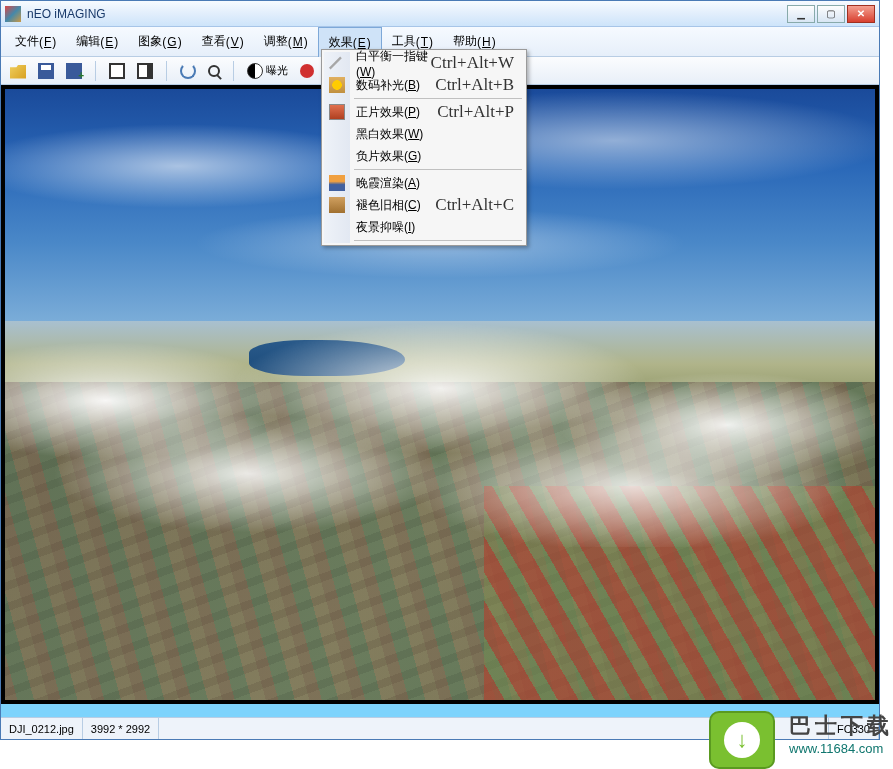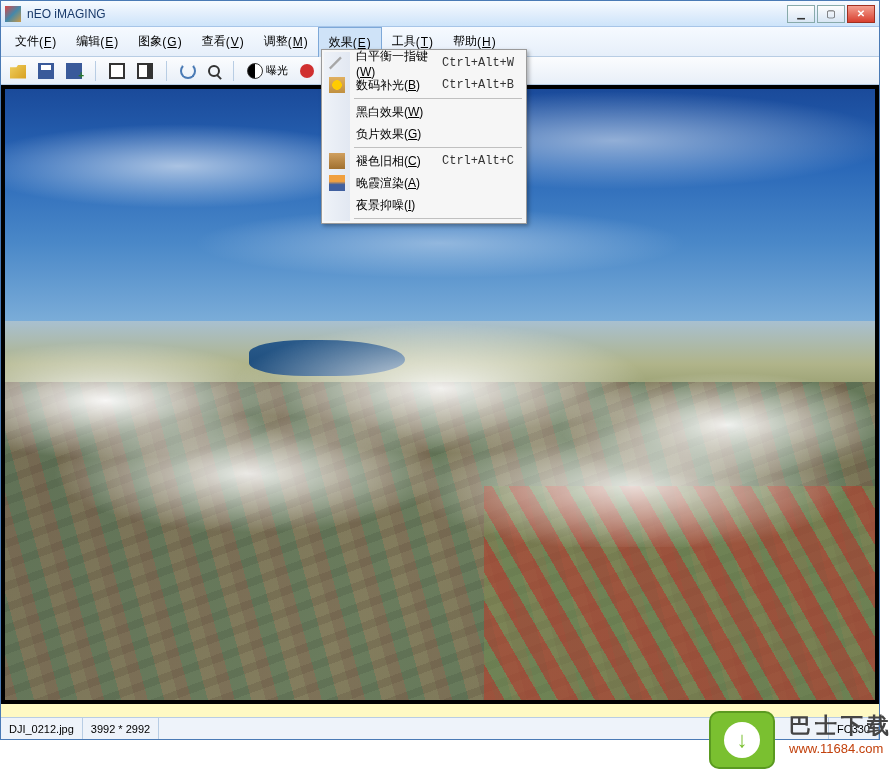--- a/index.html
+++ b/index.html
@@ -1,18 +1,18 @@
 <!DOCTYPE html>
 <html><head>
 <meta charset="utf-8">
 <style>
 * { box-sizing: border-box; margin: 0; padding: 0; font-family: "Microsoft YaHei", "SimSun", Arial, sans-serif; }
 body { width: 893px; height: 769px; background: #fff; overflow: hidden; position: relative; }
 
-.window { width: 880px; height: 740px; border: 1px solid #4a7ab5; background: #fef9c3; display: flex; flex-direction: column; position: relative; }
+.window { width: 880px; height: 740px; border: 1px solid #4a7ab5; background: #7dd3fc; display: flex; flex-direction: column; position: relative; }
 
 .titlebar { height: 26px; background: linear-gradient(#f7fbff, #e2eefc, #cde4fa); display: flex; align-items: center; padding: 0 4px; border-bottom: 1px solid #a7c5e8; }
 .titlebar .appicon { width: 16px; height: 16px; background: linear-gradient(135deg, #d44, #48a, #c94); margin-right: 6px; }
 .titlebar .title { font-size: 12px; color: #1a3a6a; flex: 1; }
 .titlebar .winbtns { display: flex; gap: 2px; }
 .winbtn { width: 28px; height: 18px; border: 1px solid #8aa; background: linear-gradient(#fdfdfd, #d8e6f4); display: flex; align-items: center; justify-content: center; font-size: 10px; color: #333; cursor: pointer; }
 .winbtn.min::before { content: "▁"; }
 .winbtn.max::before { content: "▢"; }
 .winbtn.close { background: linear-gradient(#f4a090, #d84030); color: #fff; border-color: #a03020; }
 .winbtn.close::before { content: "✕"; font-weight: bold; }
@@ -80,29 +80,29 @@
 .dd-icon.wand { background: linear-gradient(135deg, #888, #ccc); clip-path: polygon(0 80%, 70% 10%, 80% 20%, 10% 90%); }
 .dd-icon.wand::after { content: "✦"; position: absolute; top: -4px; right: -4px; font-size: 8px; color: #fa0; }
 .dd-icon.sun { background: radial-gradient(circle, #fc0 40%, transparent 45%), linear-gradient(#e0b060, #c09040); }
 .dd-icon.slide { background: linear-gradient(#e07050, #b04020); border: 1px solid #888; }
 .dd-icon.sepia { background: linear-gradient(#d0a060, #a07030); }
 .dd-icon.sunset { background: linear-gradient(#f0a040 40%, #4060a0 60%); }
 .dd-icon.sharpen { background: conic-gradient(#4a8ac0 0 50%, transparent 0); clip-path: polygon(50% 0, 90% 90%, 10% 90%); }
 .dd-icon.blur { background: radial-gradient(circle, #6090c0, #a0c0e0); border-radius: 50% 50% 50% 0; }
 .dd-label { flex: 1; }
 .dd-accel { text-decoration: underline; }
-.dd-short { color: #333; font-family: Liberation Mono, monospace; font-size: 12px; padding-right: 10px; }
+.dd-short { color: #333; font-family: Liberation Serif, serif; font-size: 17px; padding-right: 10px; }
 
 .watermark { position: absolute; right: 0; bottom: 0; display: flex; align-items: flex-start; gap: 14px; z-index: 200; }
 .wm-badge { width: 66px; height: 58px; background: #7ac030; border-radius: 10px; border: 2px solid #5a9a20; position: relative; display: flex; align-items: center; justify-content: center; }
 .wm-badge::before { content: ""; width: 36px; height: 36px; background: #fff; border-radius: 50%; }
 .wm-badge::after { content: "↓"; position: absolute; color: #7ac030; font-size: 22px; font-weight: bold; }
 .wm-text { display: flex; flex-direction: column; align-items: flex-start; }
 .wm-cn { font-size: 22px; font-weight: bold; color: #444; letter-spacing: 4px; }
-.wm-url { font-size: 13px; color: #c2410c; }
+.wm-url { font-size: 13px; color: #0f766e; }
 </style>
 </head>
 <body>
 
 <div class="window">
 
   <div class="titlebar">
     <span class="appicon"></span>
     <span class="title">nEO iMAGING</span>
     <div class="winbtns">
@@ -204,34 +204,39 @@
           <span class="dd-label">白平衡一指键(<span class="dd-accel">W</span>)</span>
           <span class="dd-short">Ctrl+Alt+W</span>
         </div>
         <div class="dd-item">
           <span class="dd-icon sun"></span>
           <span class="dd-label">数码补光(<span class="dd-accel">B</span>)</span>
           <span class="dd-short">Ctrl+Alt+B</span>
         </div>
         <div class="dd-sep"></div>
         <div class="dd-item">
+          <span class="dd-icon slide"></span>
+          <span class="dd-label">正片效果(<span class="dd-accel">P</span>)</span>
+          <span class="dd-short">Ctrl+Alt+P</span>
+        </div>
+        <div class="dd-item">
           <span class="dd-label">黑白效果(<span class="dd-accel">W</span>)</span>
         </div>
         <div class="dd-item">
           <span class="dd-label">负片效果(<span class="dd-accel">G</span>)</span>
         </div>
         <div class="dd-sep"></div>
+        <div class="dd-item">
+          <span class="dd-icon sunset"></span>
+          <span class="dd-label">晚霞渲染(<span class="dd-accel">A</span>)</span>
+        </div>
         <div class="dd-item">
           <span class="dd-icon sepia"></span>
           <span class="dd-label">褪色旧相(<span class="dd-accel">C</span>)</span>
           <span class="dd-short">Ctrl+Alt+C</span>
-        </div>
-        <div class="dd-item">
-          <span class="dd-icon sunset"></span>
-          <span class="dd-label">晚霞渲染(<span class="dd-accel">A</span>)</span>
         </div>
         <div class="dd-item">
           <span class="dd-label">夜景抑噪(<span class="dd-accel">I</span>)</span>
         </div>
         <div class="dd-sep"></div>
       </div>
   </div>
 
 </div>
 

